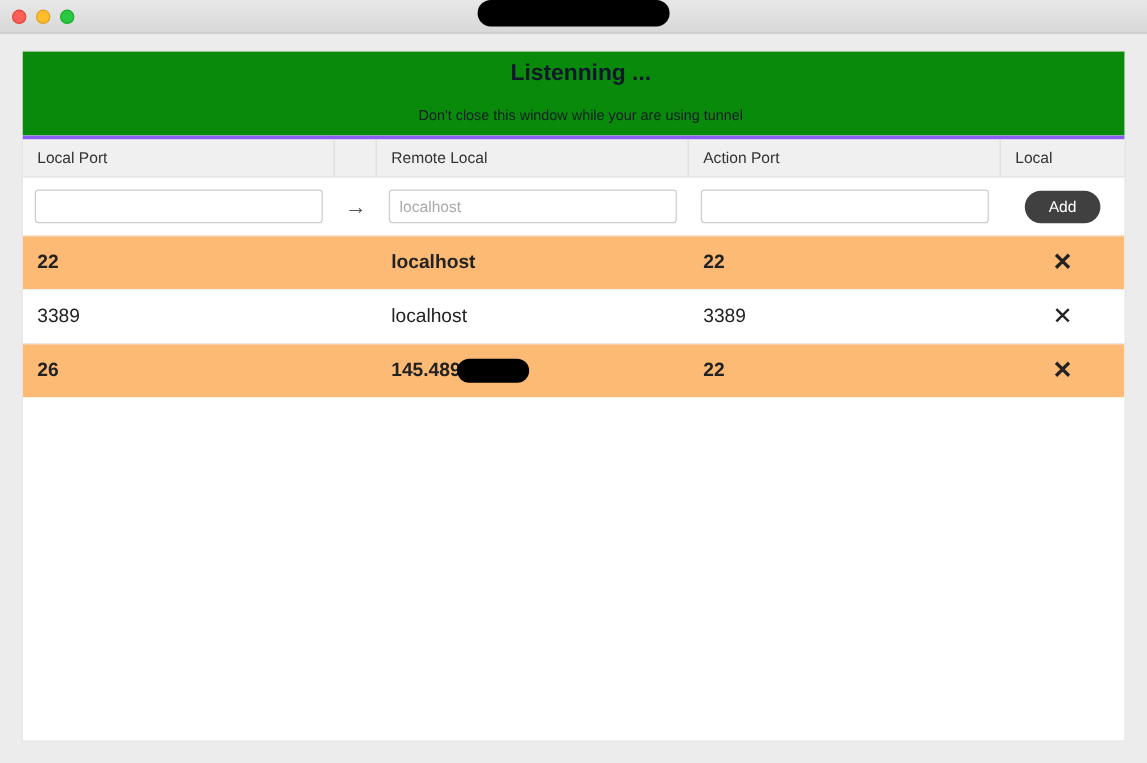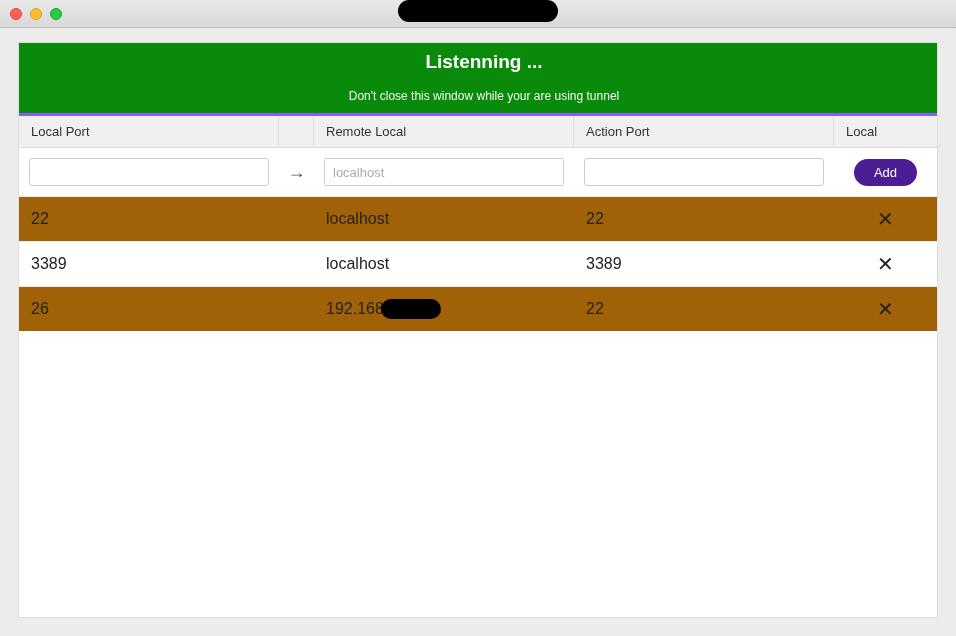--- a/index.html
+++ b/index.html
@@ -51,21 +51,21 @@
     }
     .panel {
       background: #fff;
       border: 1px solid #ddd;
       height: 100%;
       display: flex;
       flex-direction: column;
     }
     .banner {
       background: #0a8a0a;
-      color: #ffffff;
+      color: #0f172a;
       text-align: center;
       padding: 8px 0 10px 12px;
       margin: 0;
     }
     .banner-title {
       font-size: 19px;
       font-weight: 600;
     }
     .banner-sub {
       font-size: 12px;
@@ -105,35 +105,36 @@
       font-size: 13px;
     }
     .text-input::placeholder { color: #aaa; }
     .arrow {
       font-size: 18px;
       color: #555;
       text-align: center;
       justify-content: center;
     }
     .add-btn {
-      background: #4c1d95;
+      background: #404040;
       color: #fff;
       border: none;
       border-radius: 14px;
       padding: 6px 20px;
       font-size: 13px;
       cursor: pointer;
       margin: 0 auto;
       text-align: center;
     }
     .data-row {
       border-top: 1px solid #eee;
     }
     .data-row.alt {
-      background: #a16207;
+      background: #fdba74;
+      font-weight: bold;
     }
     .data-cell {
       padding: 12px 12px;
       font-size: 16px;
       color: #222;
       display: flex;
       align-items: center;
     }
     .action-cell {
       justify-content: center;
@@ -224,21 +225,21 @@
           </div>
           <div class="data-cell">3389</div>
           <div class="data-cell action-cell">
             <span class="delete-x">✕</span>
           </div>
         </div>
         <div class="grid data-row alt">
           <div class="data-cell">26</div>
           <div class="data-cell"></div>
           <div class="data-cell">
-            <span>192.168</span>
+            <span>145.489</span>
             <span class="redact-inline"></span>
           </div>
           <div class="data-cell">22</div>
           <div class="data-cell action-cell">
             <span class="delete-x">✕</span>
           </div>
         </div>
       </div>
 
   </div>

